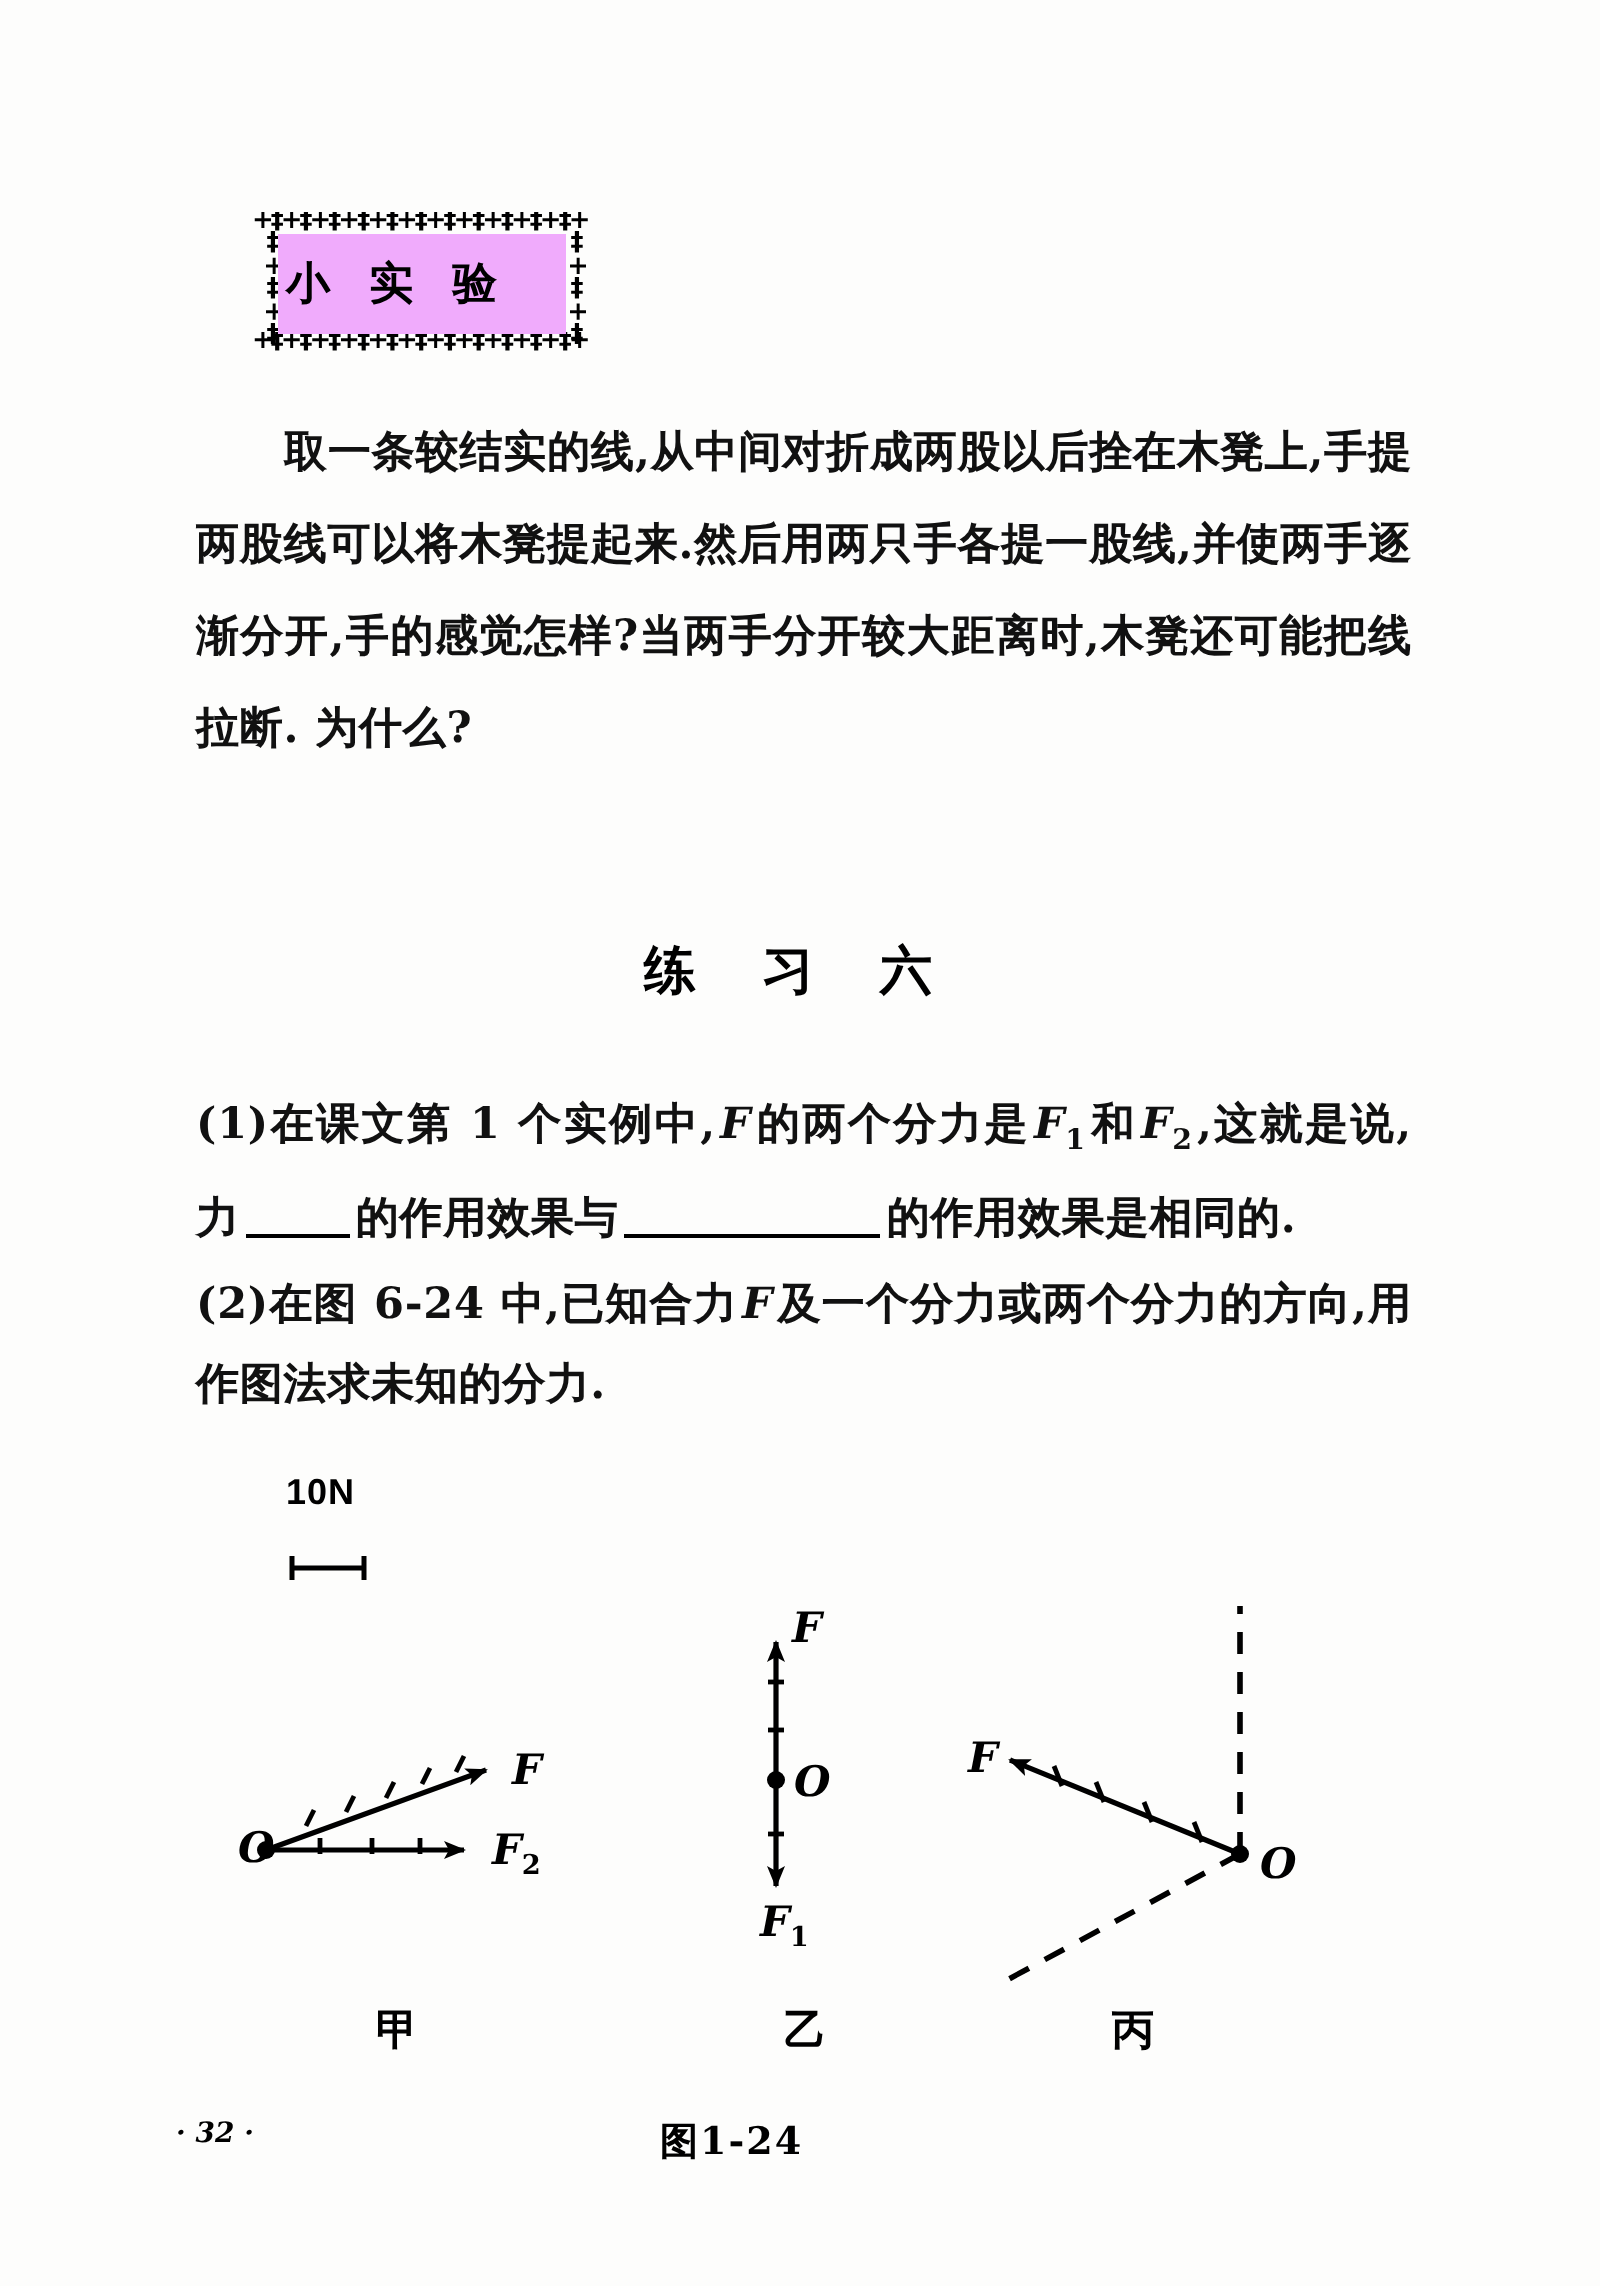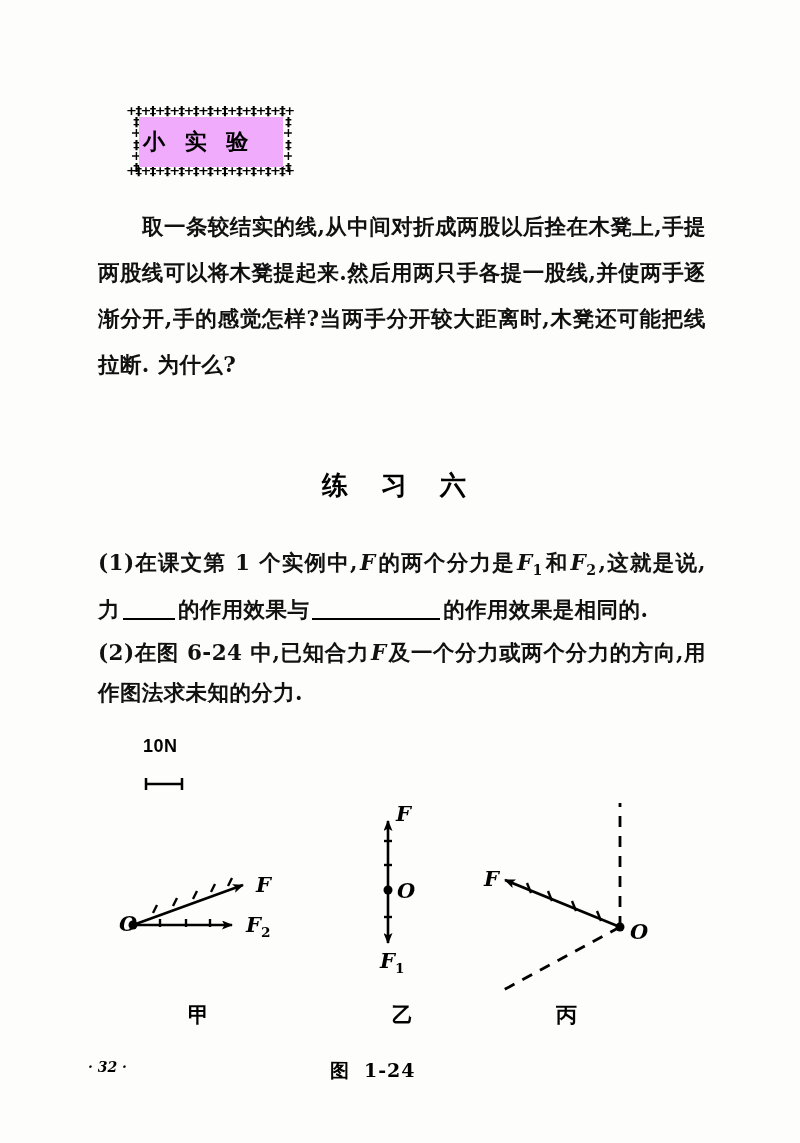--- a/index.html
+++ b/index.html
@@ -203,21 +203,20 @@
     left: 330px;
     top: 1058px;
     font-family: "DejaVu Sans", "Liberation Sans", sans-serif;
     font-weight: bold;
     font-size: 19px;
     letter-spacing: 1px;
     color: #000;
   }
   .fig-caption .num {
     font-family: "DejaVu Serif", "Liberation Serif", serif;
-    margin-left: 14px;
   }
 </style>
 </head>
 <body>
 
 <div class="page">
 
   <div class="expbox-wrap">
     <div class="expbox-border">
       <div class="chain chain-top">+‡+‡+‡+‡+‡+‡+‡+‡+‡+‡+‡+</div>

